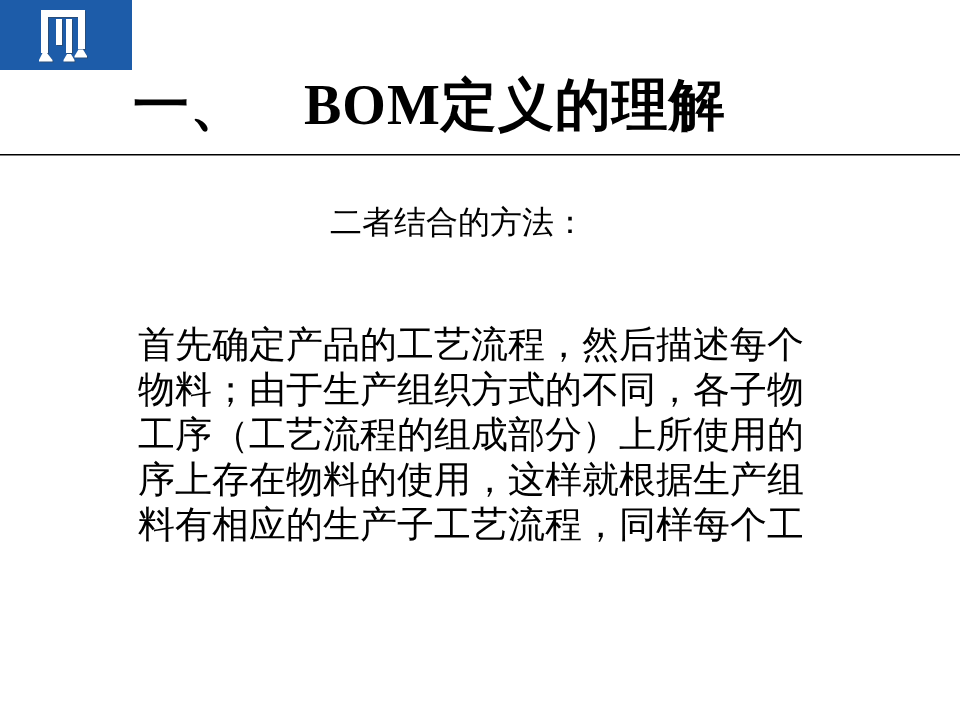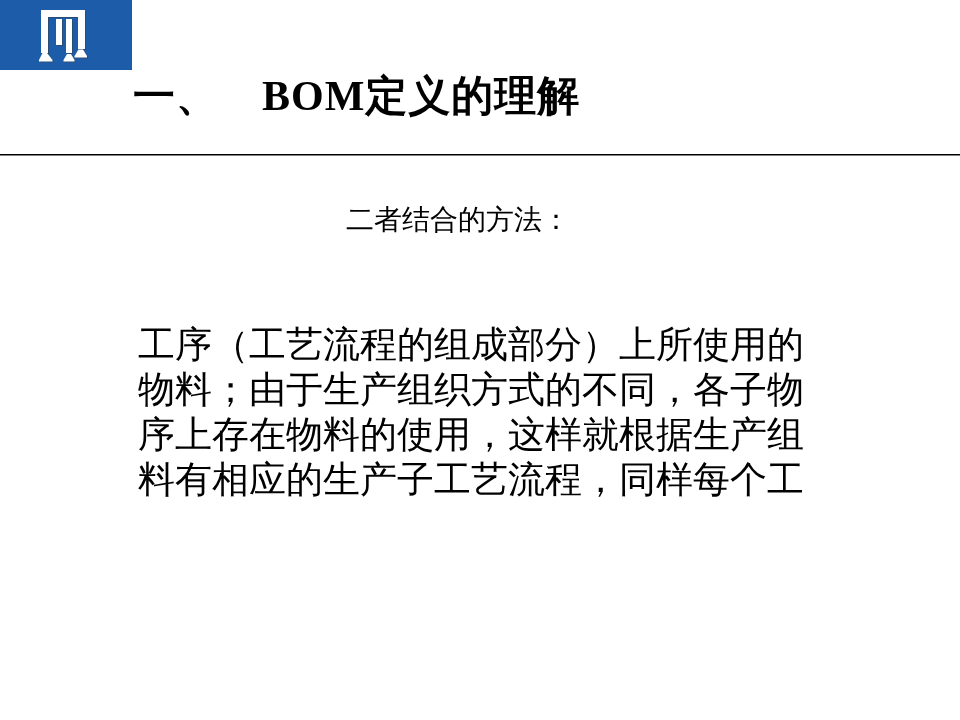--- a/index.html
+++ b/index.html
@@ -20,38 +20,38 @@
   }
   .logo svg {
     position: absolute;
     left: 39px; top: 10px;
     filter: drop-shadow(1px 1px 0 rgba(60,60,60,0.45));
   }
   .title {
     position: absolute;
     left: 133px; top: 70px;
     margin: 0;
-    font-size: 42px;
+    font-size: 56px;
     line-height: 1.25;
     font-weight: 700;
     letter-spacing: 1px;
     white-space: pre;
   }
   .rule {
     position: absolute;
     left: 0; top: 154px;
     width: 960px; height: 2px;
     background: linear-gradient(180deg, #000000 50%, #808080 50%);
   }
   .subtitle {
     position: absolute;
     left: 0; top: 203px;
     width: 916px;
     text-align: center;
-    font-size: 28px;
+    font-size: 32px;
     font-weight: 400;
     line-height: 1.2;
   }
   .body-text {
     position: absolute;
     left: 138px; top: 322px;
     width: 722px;
     font-size: 37px;
     font-weight: 400;
   }
@@ -86,19 +86,20 @@
     </svg>
   </div>
 
   <h1 class="title">一、　BOM定义的理解</h1>
 
   <div class="rule"></div>
 
   <div class="subtitle">二者结合的方法：</div>
 
   <div class="body-text">
+    <div class="body-line">首先确定产品的工艺流程，然后描述每个</div>
+    <div class="body-line">物料；由于生产组织方式的不同，各子物</div>
     <div class="body-line">工序（工艺流程的组成部分）上所使用的</div>
-    <div class="body-line">物料；由于生产组织方式的不同，各子物</div>
     <div class="body-line">序上存在物料的使用，这样就根据生产组</div>
     <div class="body-line">料有相应的生产子工艺流程，同样每个工</div>
   </div>
 
 </div>
 
 </body></html>

